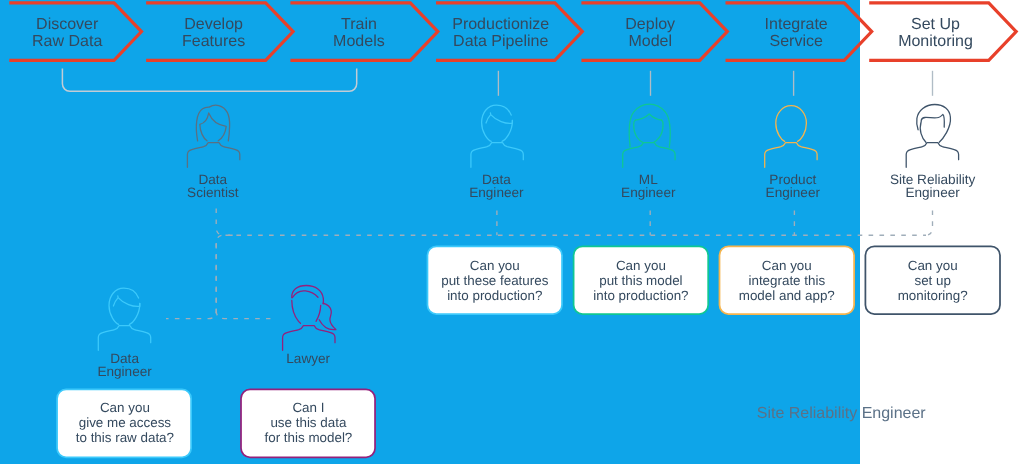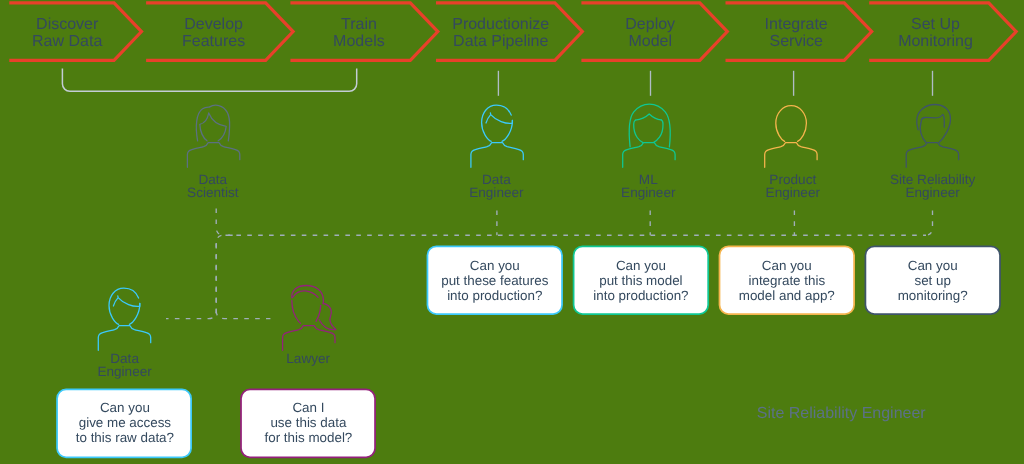--- a/index.html
+++ b/index.html
@@ -1,18 +1,18 @@
 <!DOCTYPE html>
 <html><head>
 <meta charset="utf-8">
 <title>ML Pipeline Roles Diagram</title>
 <style>
 html,body{margin:0;padding:0;background:#fff;}
 body{width:1024px;height:464px;overflow:hidden;font-family:"Liberation Sans",sans-serif;}
-#stage{position:relative;width:1024px;height:464px;background:#4d7c0f;}
+#stage{position:relative;width:860px;height:464px;background:#0ea5e9;}
 #stage > svg{position:absolute;left:0;top:0;}
 text{font-family:"Liberation Sans",sans-serif;text-anchor:middle;fill:#34495e;
  -webkit-font-smoothing:antialiased;text-rendering:geometricPrecision;}
 #stage > svg{will-change:transform;transform:translateZ(0);}
 .step-txt{font-size:16px;}
 .role-txt{font-size:13.6px;}
 .bub-txt{font-size:13.4px;}
 .cap-txt{font-size:16.0px;fill:#5b7187;}
 </style>
 </head>

